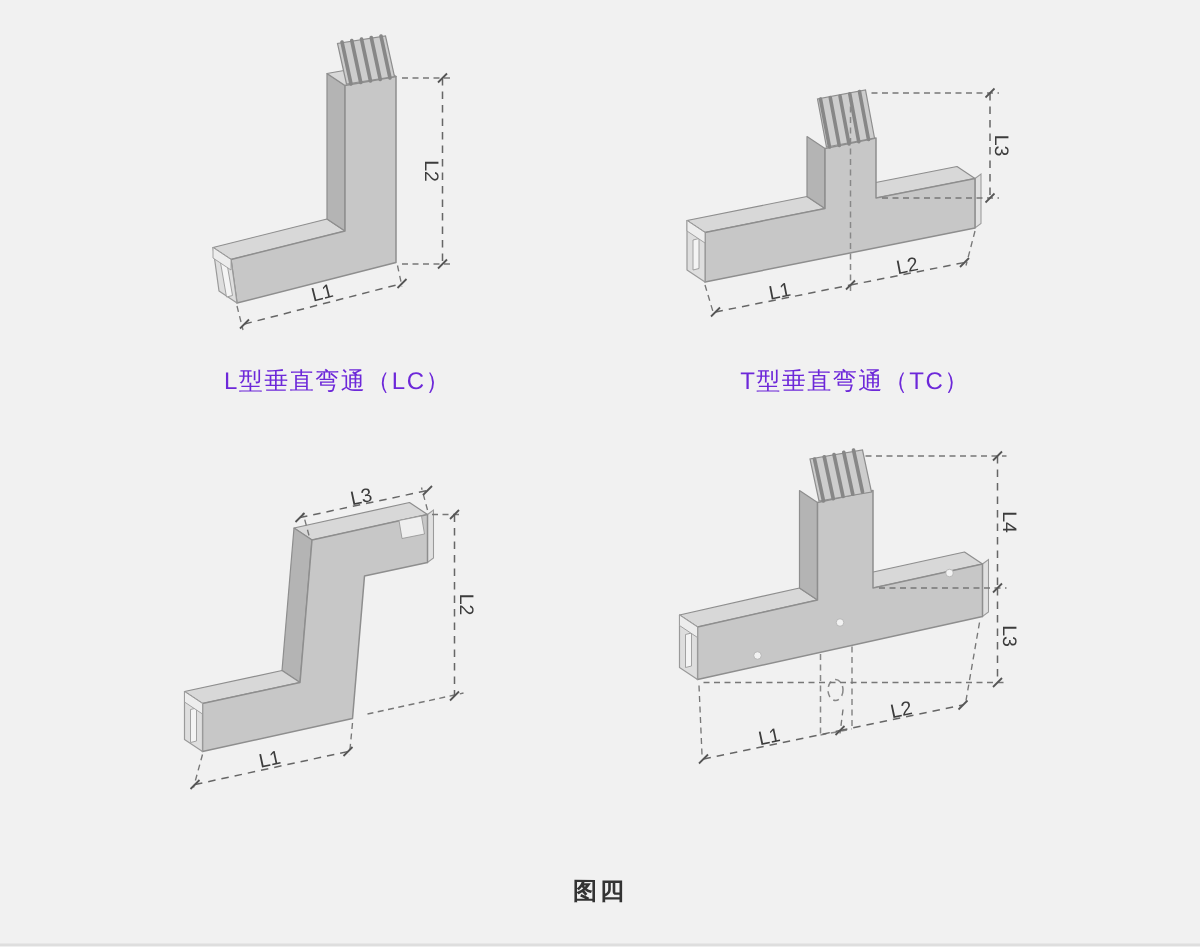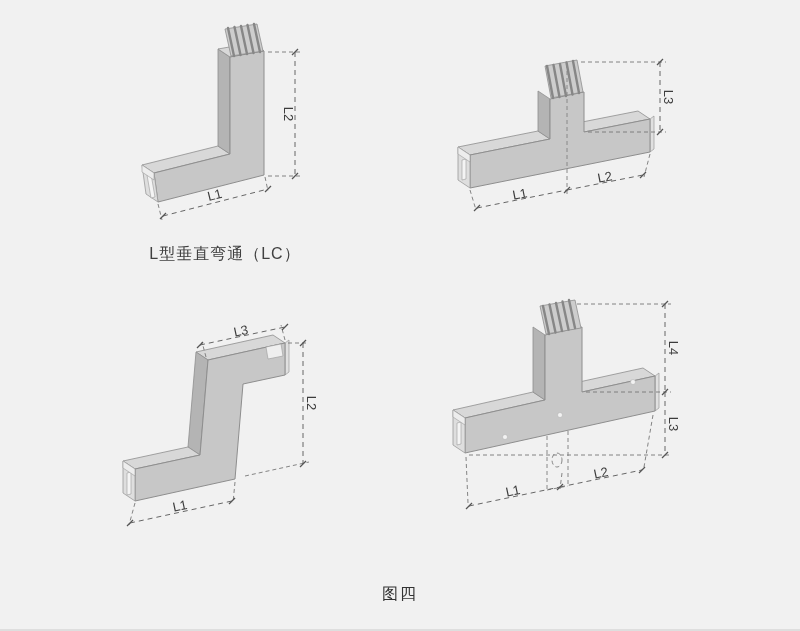--- a/index.html
+++ b/index.html
@@ -9,25 +9,25 @@
     background:#f1f1f1;
     overflow:hidden;
     font-family:"Liberation Sans", sans-serif;
   }
   .diagram-block{position:absolute;}
   .diagram-caption{
     margin:4px 0 0 0;
     text-align:center;
     font-size:16px;
     letter-spacing:1px;
-    color:#404040;
+    color:#6d28d9;
   }
   .figure-caption{
     position:absolute;left:0;right:0;top:584px;
-    text-align:center;font-size:16px;font-weight:400;
+    text-align:center;font-size:16px;font-weight:700;
     letter-spacing:2px;color:#333;
   }
   svg{display:block;}
   .body{fill:#c7c7c7;stroke:#8e8e8e;stroke-width:1;stroke-linejoin:round;}
   .face-top{fill:#d8d8d8;stroke:#8e8e8e;stroke-width:.8;stroke-linejoin:round;}
   .face-side{fill:#b4b4b4;stroke:#8e8e8e;stroke-width:.8;stroke-linejoin:round;}
   .face-end{fill:#dedede;stroke:#9a9a9a;stroke-width:.8;stroke-linejoin:round;}
   .end-cap{fill:#e0e0e0;stroke:#9a9a9a;stroke-width:.7;}
   .slot{fill:#f4f4f4;stroke:#9a9a9a;stroke-width:.6;}
   .flange{fill:#ededed;stroke:#9a9a9a;stroke-width:.6;}
@@ -119,20 +119,21 @@
         <line class="ext" x1="245" y1="134" x2="239" y2="157"></line>
         <line class="dim" x1="72" y1="188" x2="162" y2="170"></line>
         <line class="dim" x1="162" y1="170" x2="238" y2="155"></line>
         <line class="tick" x1="69" y1="191" x2="75" y2="185"></line>
         <line class="tick" x1="159" y1="173" x2="165" y2="167"></line>
         <line class="tick" x1="235" y1="158" x2="241" y2="152"></line>
         <text class="dim-label" x="115" y="175" text-anchor="middle" dominant-baseline="middle" transform="rotate(-11 115 175)">L1</text>
         <text class="dim-label" x="200" y="158" text-anchor="middle" dominant-baseline="middle" transform="rotate(-11 200 158)">L2</text>
       </g>
     </svg>
+    <p class="diagram-caption">T型垂直弯通（TC）</p>
   </div>
 
   <div id="zc" class="diagram-block" style="left:60px;top:310px;width:330px;">
     <svg width="330" height="245" viewBox="0 0 330 245">
       <g>
         <polygon class="face-top" points="148,50 225,33 213,25 136,42"></polygon>
         <polygon class="face-side" points="148,50 140,145 128,137 136,42"></polygon>
         <polygon class="face-top" points="140,145 75,159 63,151 128,137"></polygon>
         <polygon class="end-cap" points="225,33 229,30 229,62 225,65"></polygon>
         <polygon class="body" points="148,50 225,33 225,65 183,74 175,169 75,191 75,159 140,145"></polygon>

